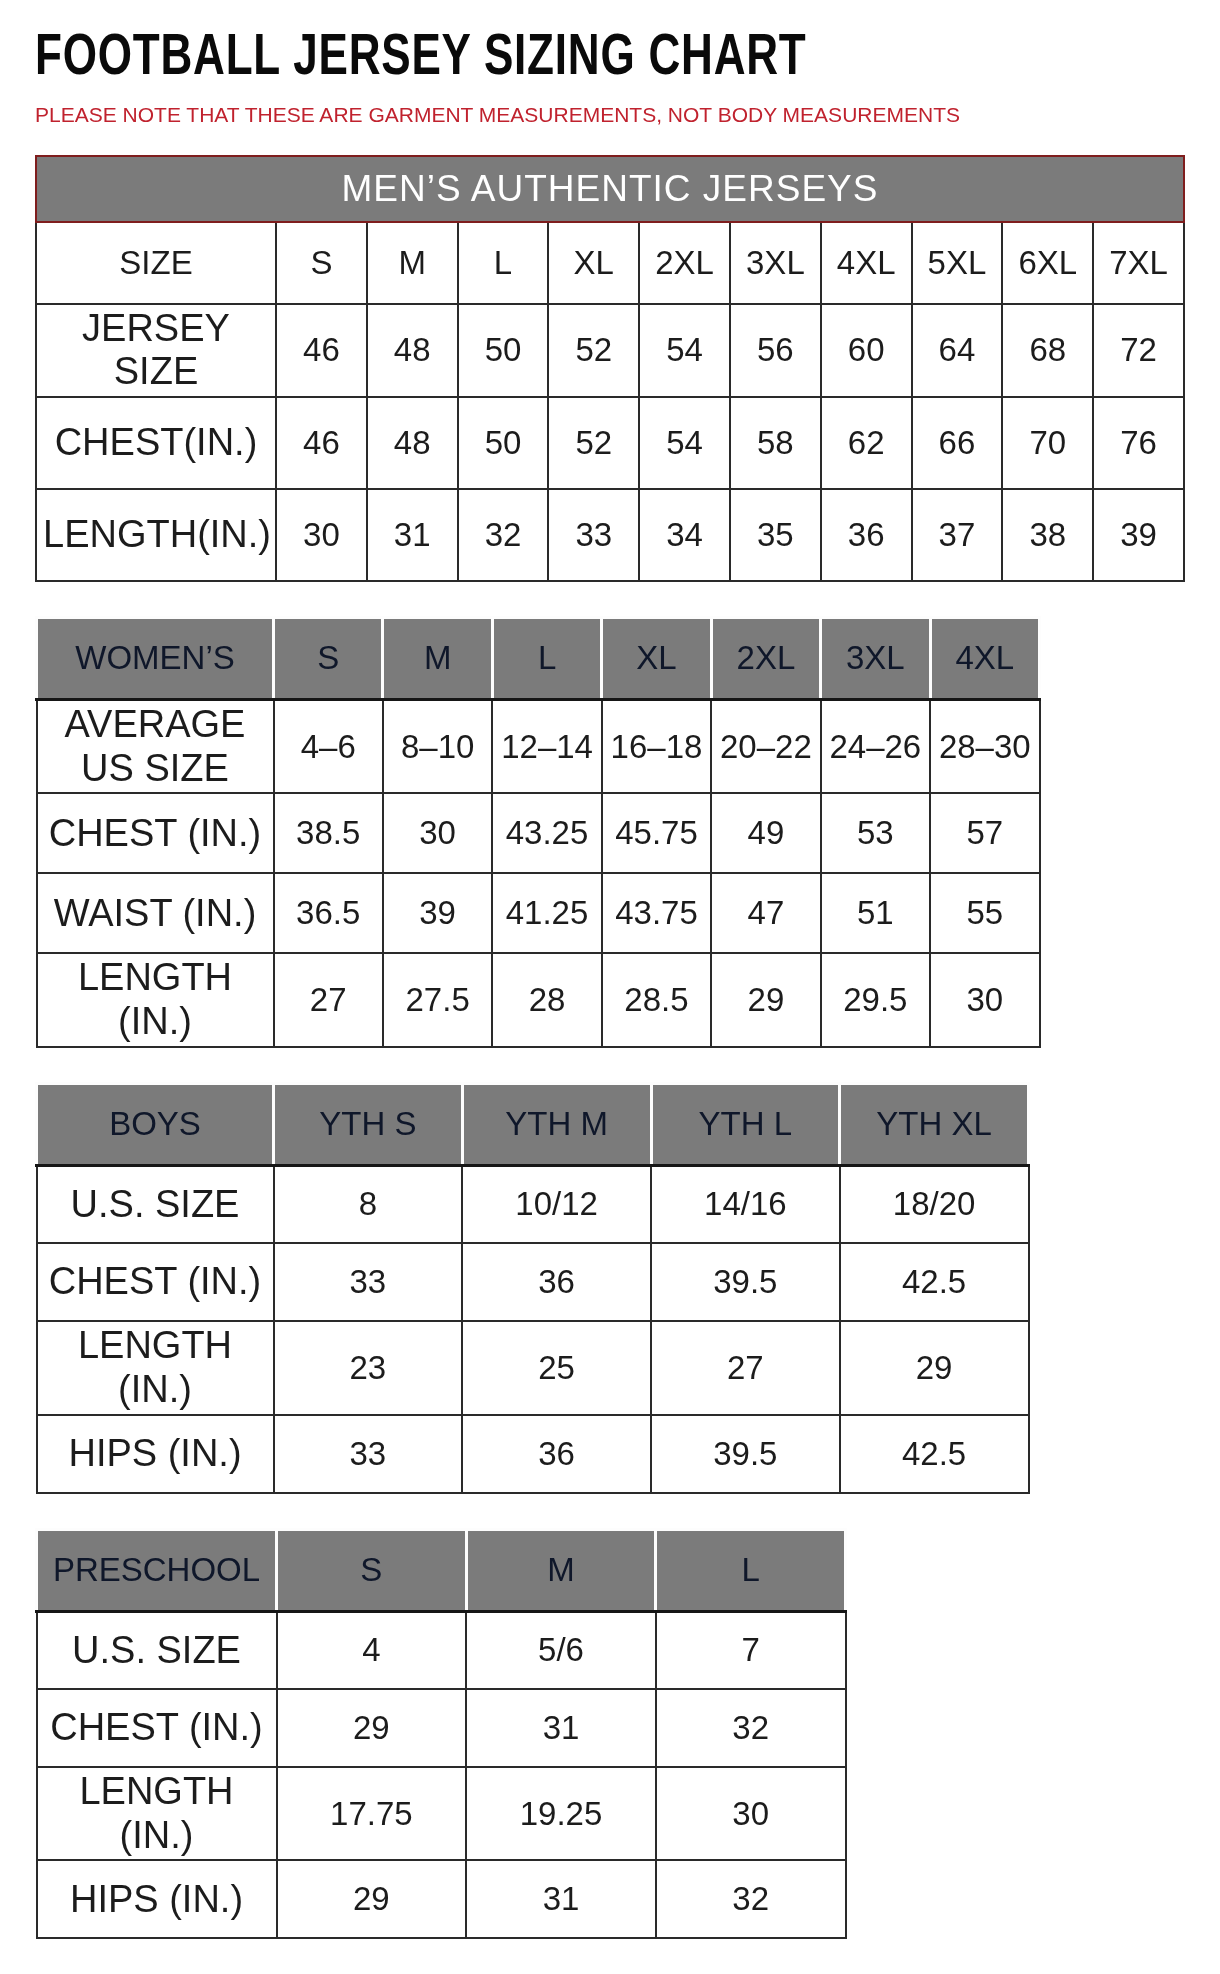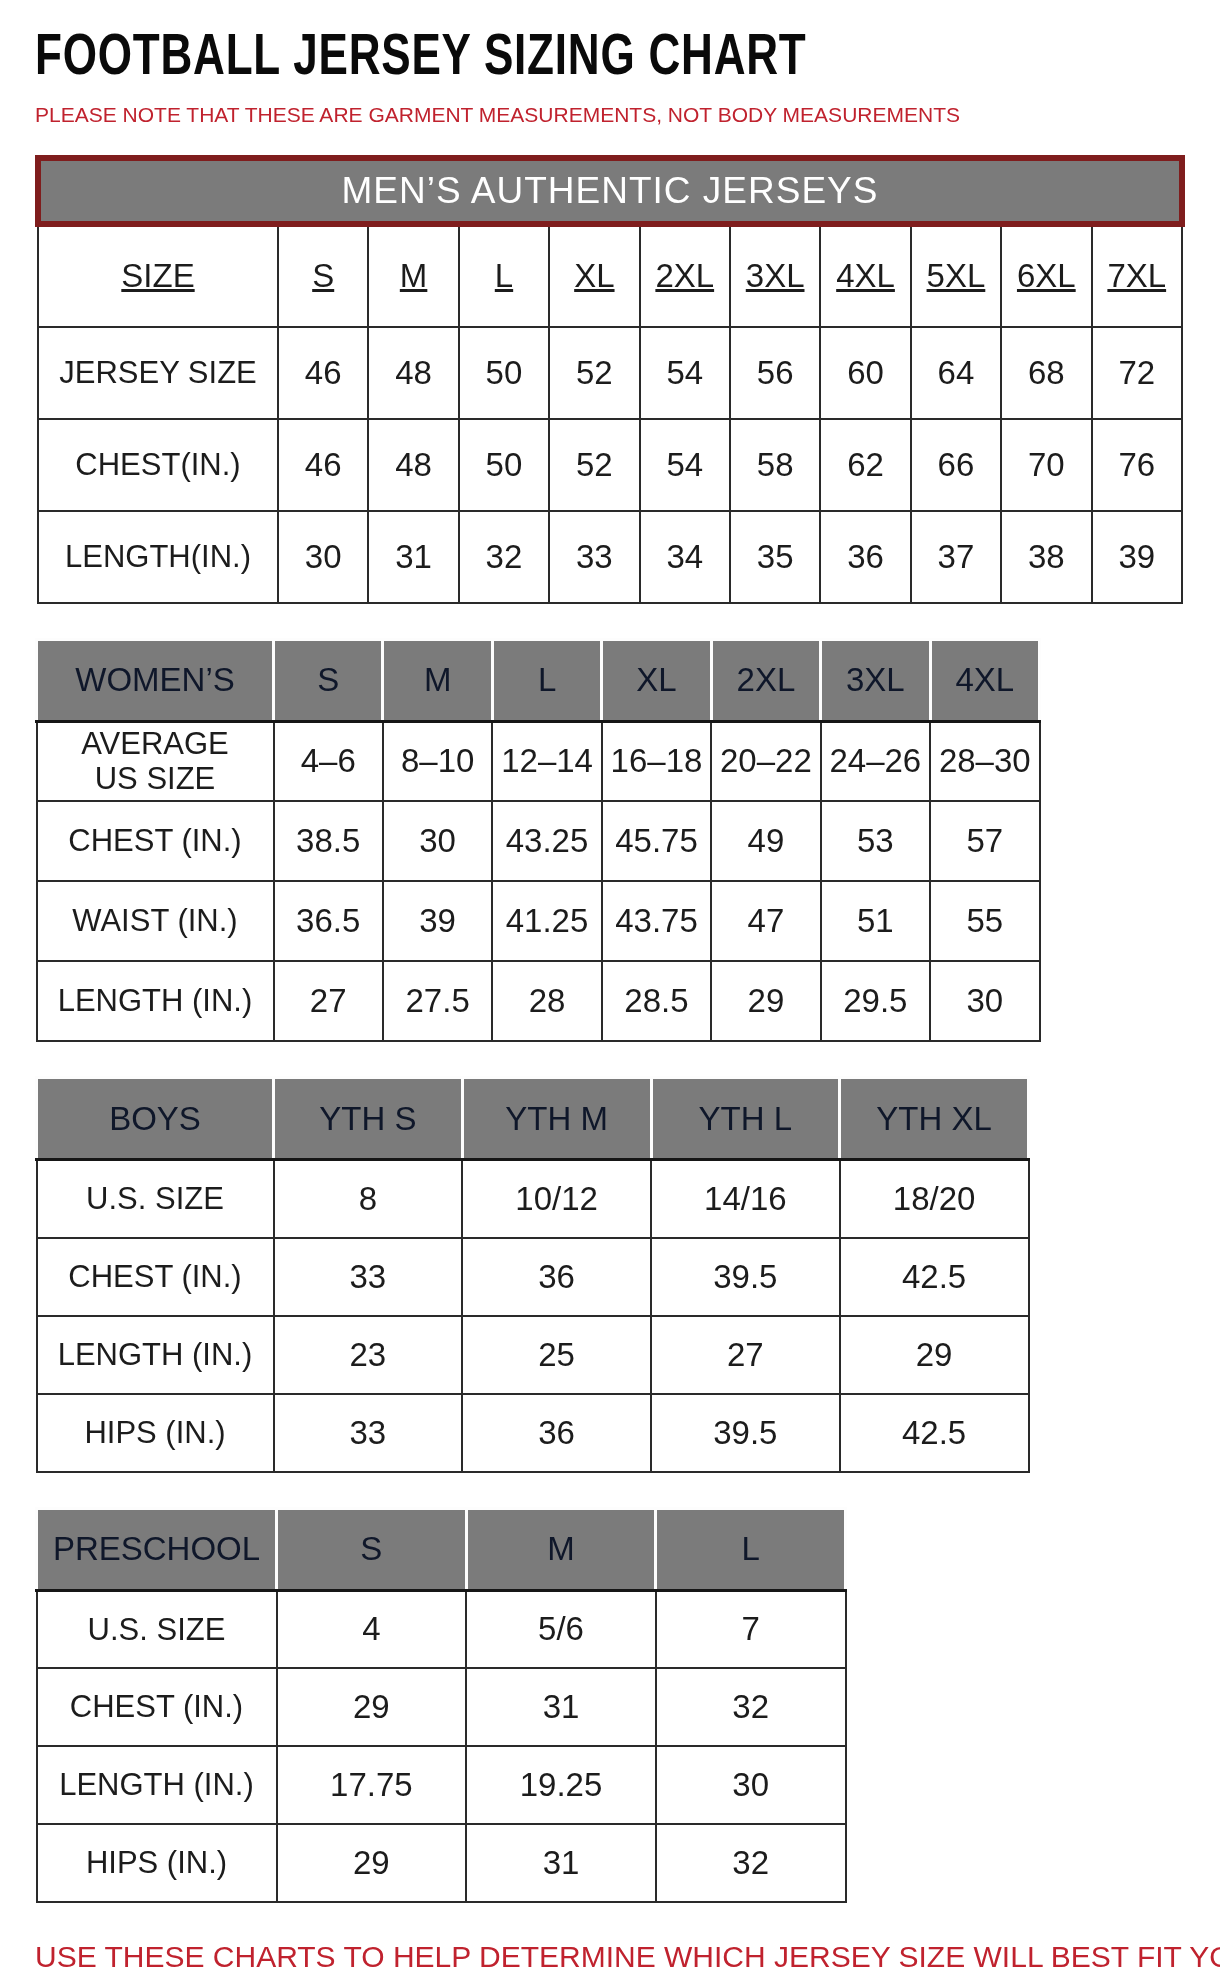--- a/index.html
+++ b/index.html
@@ -26,39 +26,39 @@
   .sizing-table{
     border-collapse:collapse;table-layout:fixed;margin:0 0 34px 0;
     background:#ffffff;
   }
   .sizing-table th,.sizing-table td{
     border:2px solid #2a2a2a;text-align:center;vertical-align:middle;
     font-weight:400;padding:2px 6px;overflow:hidden;
   }
   .sizing-table th.banner{
     background:#7b7b7b;color:#ffffff;font-size:37px;letter-spacing:1px;
-    border:6px solid #7f1d1d;
+    border:2px solid #7f1d1d;
   }
   .sizing-table .hdr.gray th{
     background:#7b7b7b;color:#0f172a;font-size:33px;
     border:3px solid #fdfdfd;border-bottom:3px solid #161616;
   }
   .sizing-table .hdr.plain th{font-size:33px;color:#1c1c1c;}
-  .sizing-table tbody th.lbl{font-size:31px;white-space:pre-line;line-height:1.15;}
+  .sizing-table tbody th.lbl{font-size:38px;white-space:pre-line;line-height:1.15;}
   .sizing-table .hdr th.lbl{white-space:pre-line;}
   .sizing-table td.val{font-size:33px;}
 
   
   .mens{width:1150px;}      .mens col.c0{width:240px;}
   .womens{width:1006px;}    .womens col.c0{width:237px;}
   .boys{width:995px;}       .boys col.c0{width:237px;}
   .preschool{width:812px;}  .preschool col.c0{width:240px;}
 
   .mens .banner-row{height:66px;}
-  .mens .hdr{height:103px;text-decoration:underline;}
+  .mens .hdr{height:82px;}
   .mens tbody tr{height:92px;}
   .womens .hdr{height:82px;}
   .womens tbody tr{height:80px;margin-top:16px;}
   .boys .hdr{height:82px;}
   .boys tbody tr{height:78px;}
   .preschool .hdr{height:82px;}
   .preschool tbody tr{height:78px;}
 </style>
 </head>
 <body>

